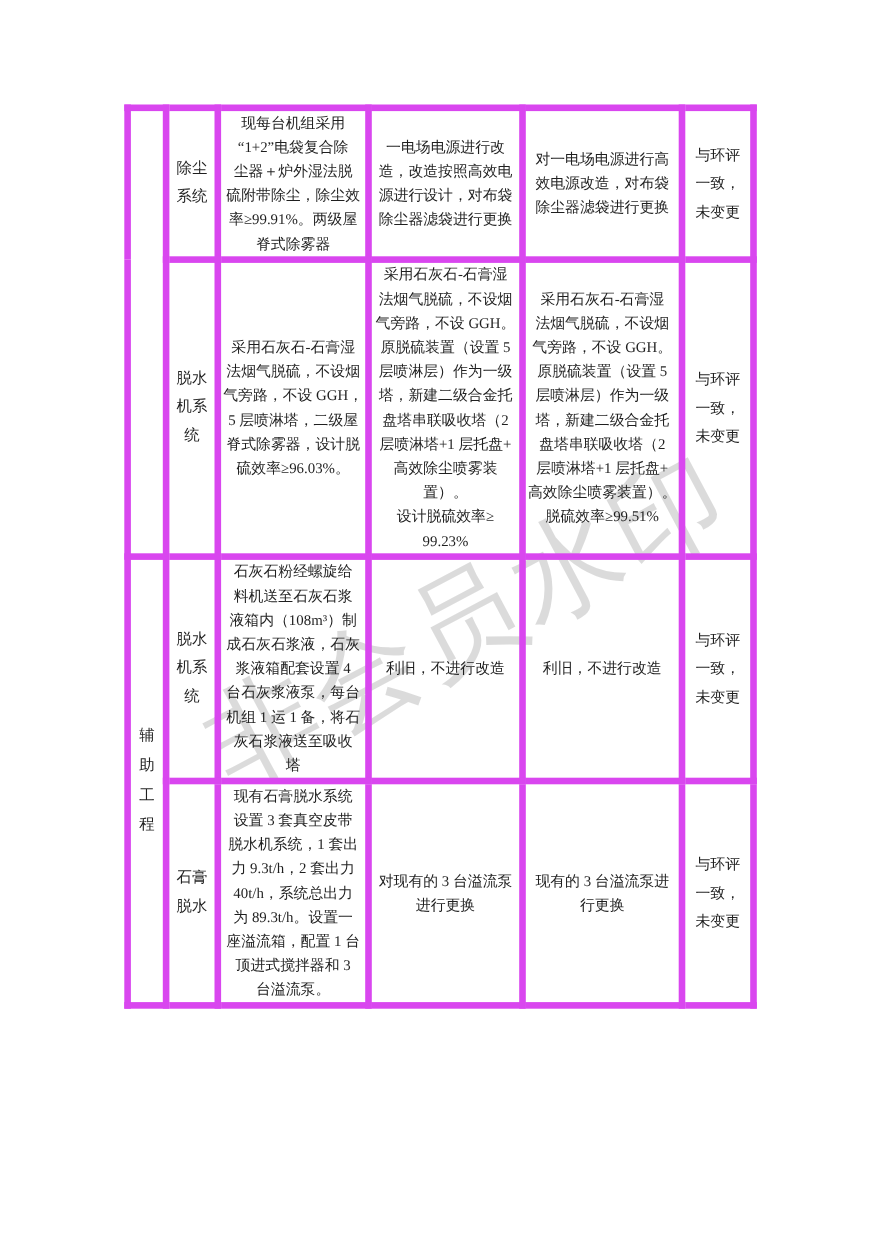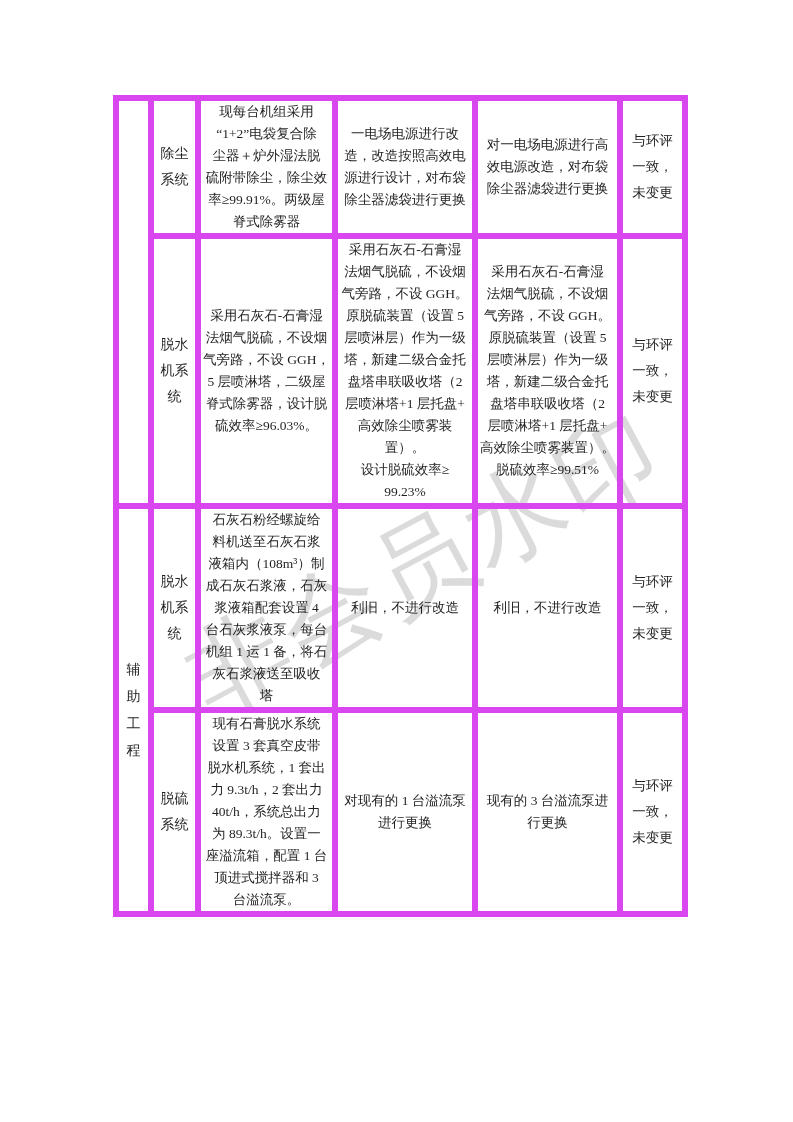--- a/index.html
+++ b/index.html
@@ -175,32 +175,32 @@
 灰石浆液送至吸收
 塔</td>
         <td class="multiline">利旧，不进行改造</td>
         <td class="multiline">利旧，不进行改造</td>
         <td>
           <span class="conclusion-label">与环评一致，未变更</span>
         </td>
       </tr>
       <tr class="r4">
         <td>
-          <span class="sys-label">脱硫系统</span>
+          <span class="sys-label">石膏脱水</span>
         </td>
         <td class="multiline">现有石膏脱水系统
 设置 3 套真空皮带
 脱水机系统，1 套出
 力 9.3t/h，2 套出力
 40t/h，系统总出力
 为 89.3t/h。设置一
 座溢流箱，配置 1 台
 顶进式搅拌器和 3
 台溢流泵。</td>
-        <td class="multiline">对现有的 1 台溢流泵
+        <td class="multiline">对现有的 3 台溢流泵
 进行更换</td>
         <td class="multiline">现有的 3 台溢流泵进
 行更换</td>
         <td>
           <span class="conclusion-label">与环评一致，未变更</span>
         </td>
       </tr>
     </tbody>
   </table>
 

